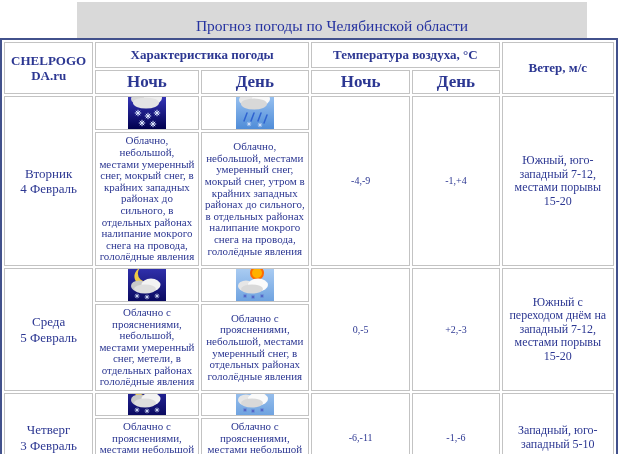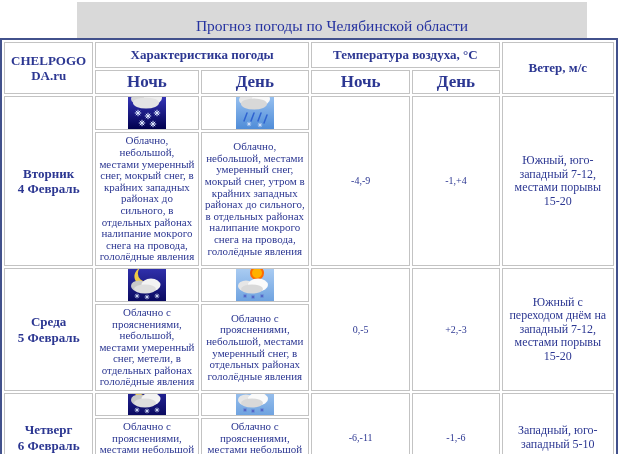--- a/index.html
+++ b/index.html
@@ -28,21 +28,21 @@
     text-align:center;vertical-align:middle;
     padding:1px 3px;
     font-size:12px;line-height:1.2;
     color:#2c3792;
     overflow:hidden;
     word-wrap:break-word;
   }
   tr.h1 td{height:22px;font-weight:bold;font-size:13px;}
   tr.h2 td{height:17px;font-weight:bold;font-size:17px;}
   td.brand{font-weight:bold;font-size:12.5px;cursor:pointer;}
-  td.day-label{font-weight:bold;font-size:13px;}
+  td.day-label{font-weight:normal;font-size:13px;}
   td.icon-cell{padding:0;}
   .clip{
     height:32px;display:flex;align-items:flex-end;justify-content:center;
     overflow:hidden;
   }
   .clip.sm{height:21px;}
   svg.wicon{width:38px;height:36px;display:block;flex:0 0 auto;}
   td.desc{font-size:11px;line-height:11.6px;padding:2px 3px;}
   td.temp{font-size:10px;}
   td.wind{font-size:12px;line-height:13.5px;margin-left:46px;}
@@ -203,21 +203,21 @@
     <td class="wind" rowspan="2">Южный с переходом днём на западный 7-12, местами порывы 15-20</td>
   </tr>
   <tr>
     <td class="desc">Облачно с прояснениями, небольшой, местами умеренный снег, метели, в отдельных районах гололёдные явления</td>
     <td class="desc">Облачно с прояснениями, небольшой, местами умеренный снег, в отдельных районах гололёдные явления</td>
   </tr>
 
   <tr>
     <td class="day-label" rowspan="2">
       <div>Четверг</div>
-      <div>6 Февраль</div>
+      <div>3 Февраль</div>
     </td>
     <td class="icon-cell">
       <div class="clip sm">
             <svg class="wicon">
               <use href="#sym-night-moon-clouds-snow-icon"></use>
             </svg>
           </div>
     </td>
     <td class="icon-cell">
       <div class="clip sm">

